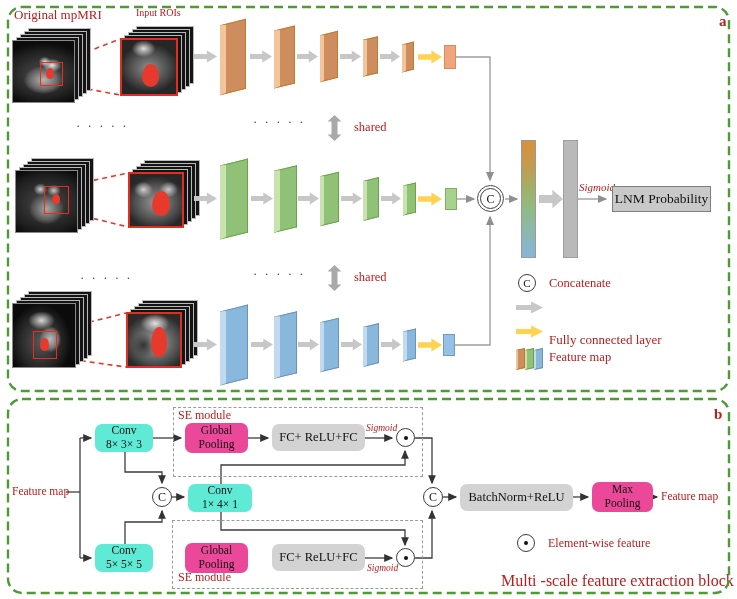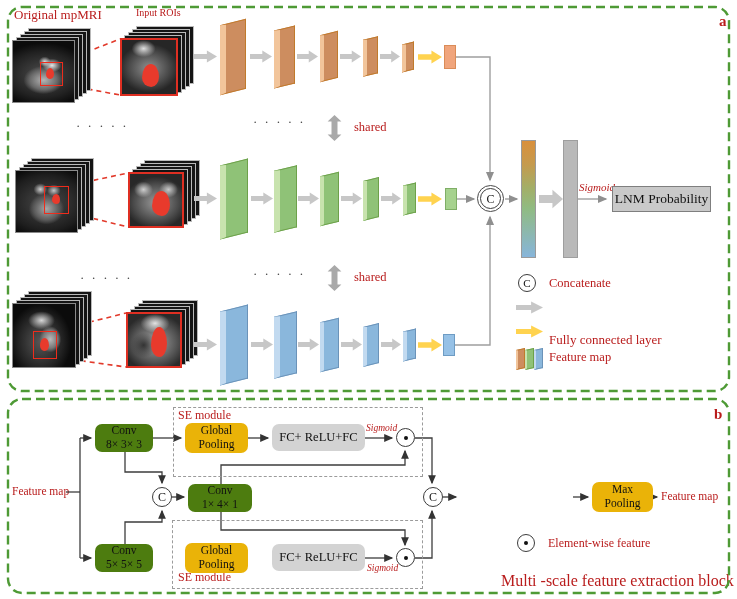--- a/index.html
+++ b/index.html
@@ -25,22 +25,22 @@
     clip-path:polygon(50% 0,96% 25%,70% 25%,70% 75%,96% 75%,50% 100%,4% 75%,30% 75%,30% 25%,4% 25%);}
   
   .circle{position:absolute;box-sizing:border-box;border:1.4px solid #3c3c3c;border-radius:50%;
     background:#fff;display:flex;align-items:center;justify-content:center;z-index:5;
     font-size:12px;line-height:1;}
   .ring{outline:1.4px solid #4a4a4a;outline-offset:2px;}
   .odot{width:4px;height:4px;border-radius:50%;background:#111;}
   
   .box{position:absolute;box-sizing:border-box;display:flex;flex-direction:column;align-items:center;
     justify-content:center;text-align:center;border-radius:7px;font-size:11.5px;line-height:1.2;z-index:5;}
-  .b-blue{background:#4d7c0f;}
-  .b-yel{background:#eab308;align-items:center;}
+  .b-blue{background:#5eead4;}
+  .b-yel{background:#ec4899;align-items:center;}
   .b-gray{background:#d3d3d3;}
   .b-rect{border-radius:0;border:1.5px solid #7f7f7f;background:#c9c9c9;font-size:13.5px;}
   .se-box{position:absolute;border:1.5px dashed #9b9b9b;z-index:2;}
   
   .stack{position:absolute;z-index:3;}
   .layer{position:absolute;inset:0;background:#141414;border:1px solid #b9b9b9;box-sizing:border-box;}
   .l1{transform:translate(16px,-12px);}
   .l2{transform:translate(12px,-9px);}
   .l3{transform:translate(8px,-6px);}
   .l4{transform:translate(4px,-3px);}
@@ -314,20 +314,23 @@
       <i class="odot"></i>
     </div>
 
   <div class="circle" style="left:152px;top:487px;width:20px;height:20px;">
     <span>C</span>
   </div>
   <div class="circle" style="left:423px;top:487px;width:20px;height:20px;">
     <span>C</span>
   </div>
 
+  <div class="box b-gray" style="left:460px;top:484px;width:113px;height:27px;font-size:12.5px;">
+    <span>BatchNorm+ReLU</span>
+  </div>
   <div class="box b-yel" style="left:592px;top:482px;width:61px;height:30px;">
     <span>Max</span>
     <span>Pooling</span>
   </div>
   <div class="txt" style="left:661px;top:490px;font-size:11.5px;">Feature map</div>
 
   <div class="circle" style="left:517px;top:534px;width:18px;height:18px;">
       <i class="odot"></i>
     </div>
   <div class="txt" style="left:548px;top:536px;font-size:12px;">Element-wise feature</div>

